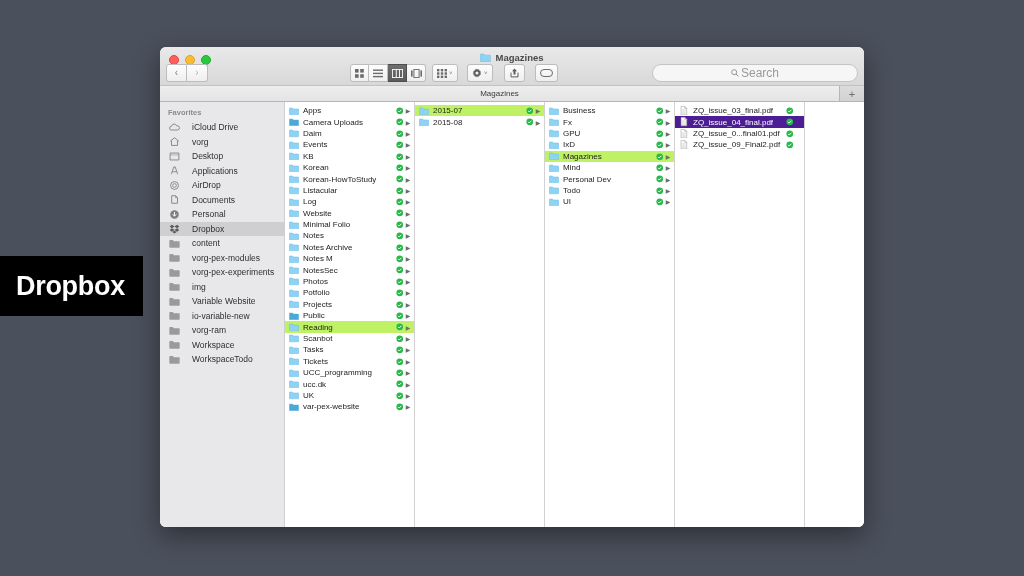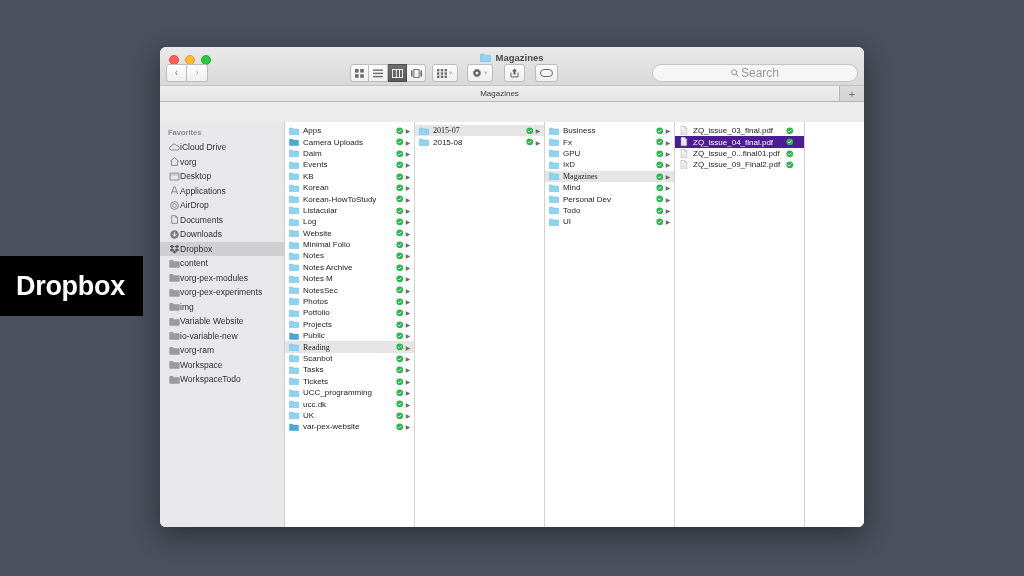--- a/index.html
+++ b/index.html
@@ -109,36 +109,36 @@
     font-size: 8px; color: #3b3b3b;
     background: linear-gradient(#eeeeee,#e4e4e4);
     border-right: 1px solid #b6b6b6;
   }
   .tabplus {
     width: 24px; display: flex; align-items: center; justify-content: center;
     font-size: 11px; color: #6c6c6c; background: linear-gradient(#dcdcdc,#d2d2d2);
   }
 
   
-  .body { flex: 1; display: flex; min-height: 0; background: #fff; margin-top: 20px; }
+  .body { flex: 1; display: flex; min-height: 0; background: #fff; }
 
   
   .sidebar {
     width: 125px; flex: 0 0 125px;
     background: #e8e8ea;
     border-right: 1px solid #cfcfd1;
     padding-top: 6px;
     overflow: hidden;
   }
   .sb-header {
     font-size: 7.5px; color: #8b8b8f; font-weight: 600;
     padding: 0 0 3px 8px;
   }
   .sb-item {
-    height: 14.5px; display: flex; align-items: center; gap: 0;
+    height: 14.5px; display: flex; align-items: center; gap: 12px;
     padding-left: 9px; font-size: 8.5px; color: #2e2e2e;
   }
   .sb-item.selected { background: #cfcfd2; }
   .sb-ico { width: 11px; height: 11px; flex: 0 0 11px; display: flex; align-items: center; justify-content: center; }
   .sb-ico svg { display: block; }
 
   
   .cols { flex: 1; display: flex; min-width: 0; }
   .col {
     flex: 0 0 130px; width: 130px;
@@ -147,21 +147,21 @@
     padding-top: 3px;
     overflow: hidden;
     position: relative;
   }
   .col.filler { flex: 1 1 auto; width: auto; border-right: none; }
   .row {
     height: 11.4px; display: flex; align-items: center;
     padding: 0 2px 0 4px; font-size: 8px; color: #1c1c1c;
     position: relative;
   }
-  .row.sel-gray { background: #e5e5e5; font-family: Liberation Serif, serif; }
+  .row.sel-gray { background: #bef264; }
   .row.sel-blue { background: #4c1d95; color: #fff; }
   .r-ico { width: 10px; height: 9px; flex: 0 0 10px; margin-right: 4px; display: flex; align-items: center; justify-content: center; }
   .r-ico svg { display: block; }
   .r-label { flex: 1; white-space: nowrap; overflow: hidden; text-overflow: ellipsis; }
   .r-badge { width: 9px; flex: 0 0 9px; display: flex; align-items: center; justify-content: center; }
   .r-arrow { width: 8px; flex: 0 0 8px; text-align: center; font-size: 6px; color: #6d6d6d; }
   .row.sel-blue .r-arrow { color: #ffffff; }
 
   
   .statusbar {
@@ -341,21 +341,21 @@
             </span>
             <span>Documents</span>
           </div>
           <div class="sb-item">
             <span class="sb-ico">
               <svg width="11" height="11" viewBox="0 0 14 14">
                 <circle cx="7" cy="7" r="5.4" fill="#7d7d82"></circle>
                 <path d="M7 3.8v5M4.6 6.6L7 9.2l2.4-2.6" fill="none" stroke="#ffffff" stroke-width="1.2"></path>
               </svg>
             </span>
-            <span>Downloads</span>
+            <span>Personal</span>
           </div>
           <div class="sb-item selected">
             <span class="sb-ico">
               <svg width="11" height="11" viewBox="0 0 14 14">
                 <path d="M3.7 2.2L0.9 4.4l2.8 2.2L7 4.4zM10.3 2.2L7 4.4l3.3 2.2 2.8-2.2zM0.9 8.8l2.8 2.2L7 8.8 3.7 6.6zM10.3 6.6L7 8.8l3.3 2.2 2.8-2.2zM4.2 11.6L7 13.4l2.8-1.8L7 9.9z" fill="#5a5a5e"></path>
               </svg>
             </span>
             <span>Dropbox</span>
           </div>
           <div class="sb-item">

